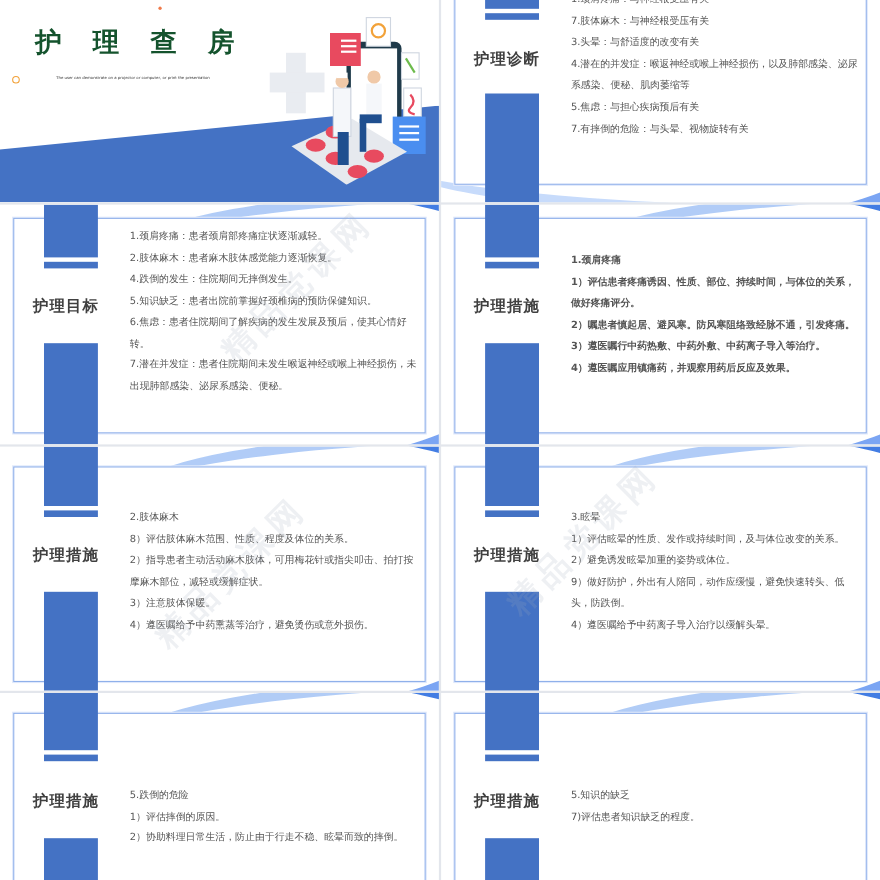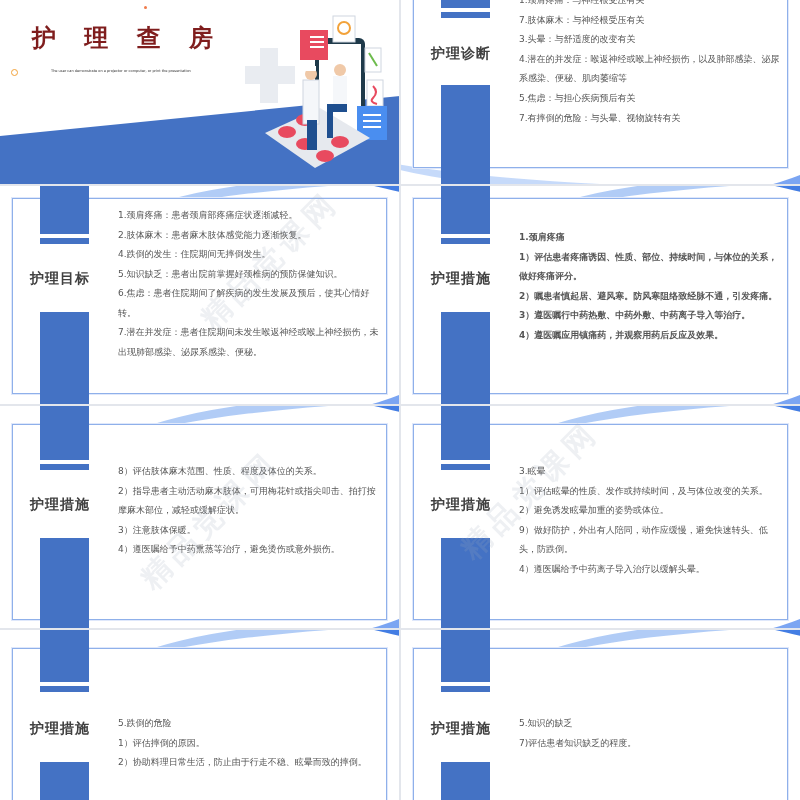--- a/index.html
+++ b/index.html
@@ -42,21 +42,21 @@
   }
   .content p { margin: 0; }
 
   
   .cover { left: 0; top: 0; width: 400px; height: 184px; background: #ffffff; }
   .cover .blue-floor {
     position: absolute; left: 0; top: 96px; width: 400px; height: 88px; background: #4472c4;
     clip-path: polygon(0 40px, 400px 0, 400px 88px, 0 88px);
   }
   .cover .title {
-    position: absolute; left: 32px; top: 22px; font-size: 24px; font-weight: bold; color: #7f1d1d;
+    position: absolute; left: 32px; top: 22px; font-size: 24px; font-weight: bold; color: #14532d;
     letter-spacing: 10px;
   }
   .cover .subtitle {
     position: absolute; left: 51px; top: 69px; font-size: 3.5px; color: #333333; white-space: nowrap;
   }
   .cover .dot { position: absolute; left: 11px; top: 69px; width: 7px; height: 7px; border: 1.5px solid #f2a23a; border-radius: 50%; }
   .cover .dot2 { position: absolute; left: 144px; top: 6px; width: 3px; height: 3px; background: #f07a4a; border-radius: 50%; }
 
   .illus { position: absolute; left: 245px; top: 8px; width: 150px; height: 160px; }
 
@@ -179,20 +179,21 @@
   <div class="slide" style="left:0; top:406px; width:399px; height:222px;">
     <div class="wave1"></div>
     <div class="wave2"></div>
     <div class="wave3"></div>
     <div class="card" style="top:18px; height:196px;"></div>
     <div class="bar-top" style="top:0; height:54px;"></div>
     <div class="bar-thin" style="top:58px;"></div>
     <div class="section-title" style="top:90px;">护理措施</div>
     <div class="bar-bottom" style="top:132px; height:90px;"></div>
     <div class="content" style="top:56px;">
+      <p>2.肢体麻木</p>
       <p>8）评估肢体麻木范围、性质、程度及体位的关系。</p>
       <p>2）指导患者主动活动麻木肢体，可用梅花针或指尖叩击、拍打按摩麻木部位，减轻或缓解症状。</p>
       <p>3）注意肢体保暖。</p>
       <p>4）遵医嘱给予中药熏蒸等治疗，避免烫伤或意外损伤。</p>
     </div>
   </div>
 
   <div class="slide" style="left:401px; top:406px; width:399px; height:222px;">
     <div class="wave1"></div>
     <div class="wave2"></div>

